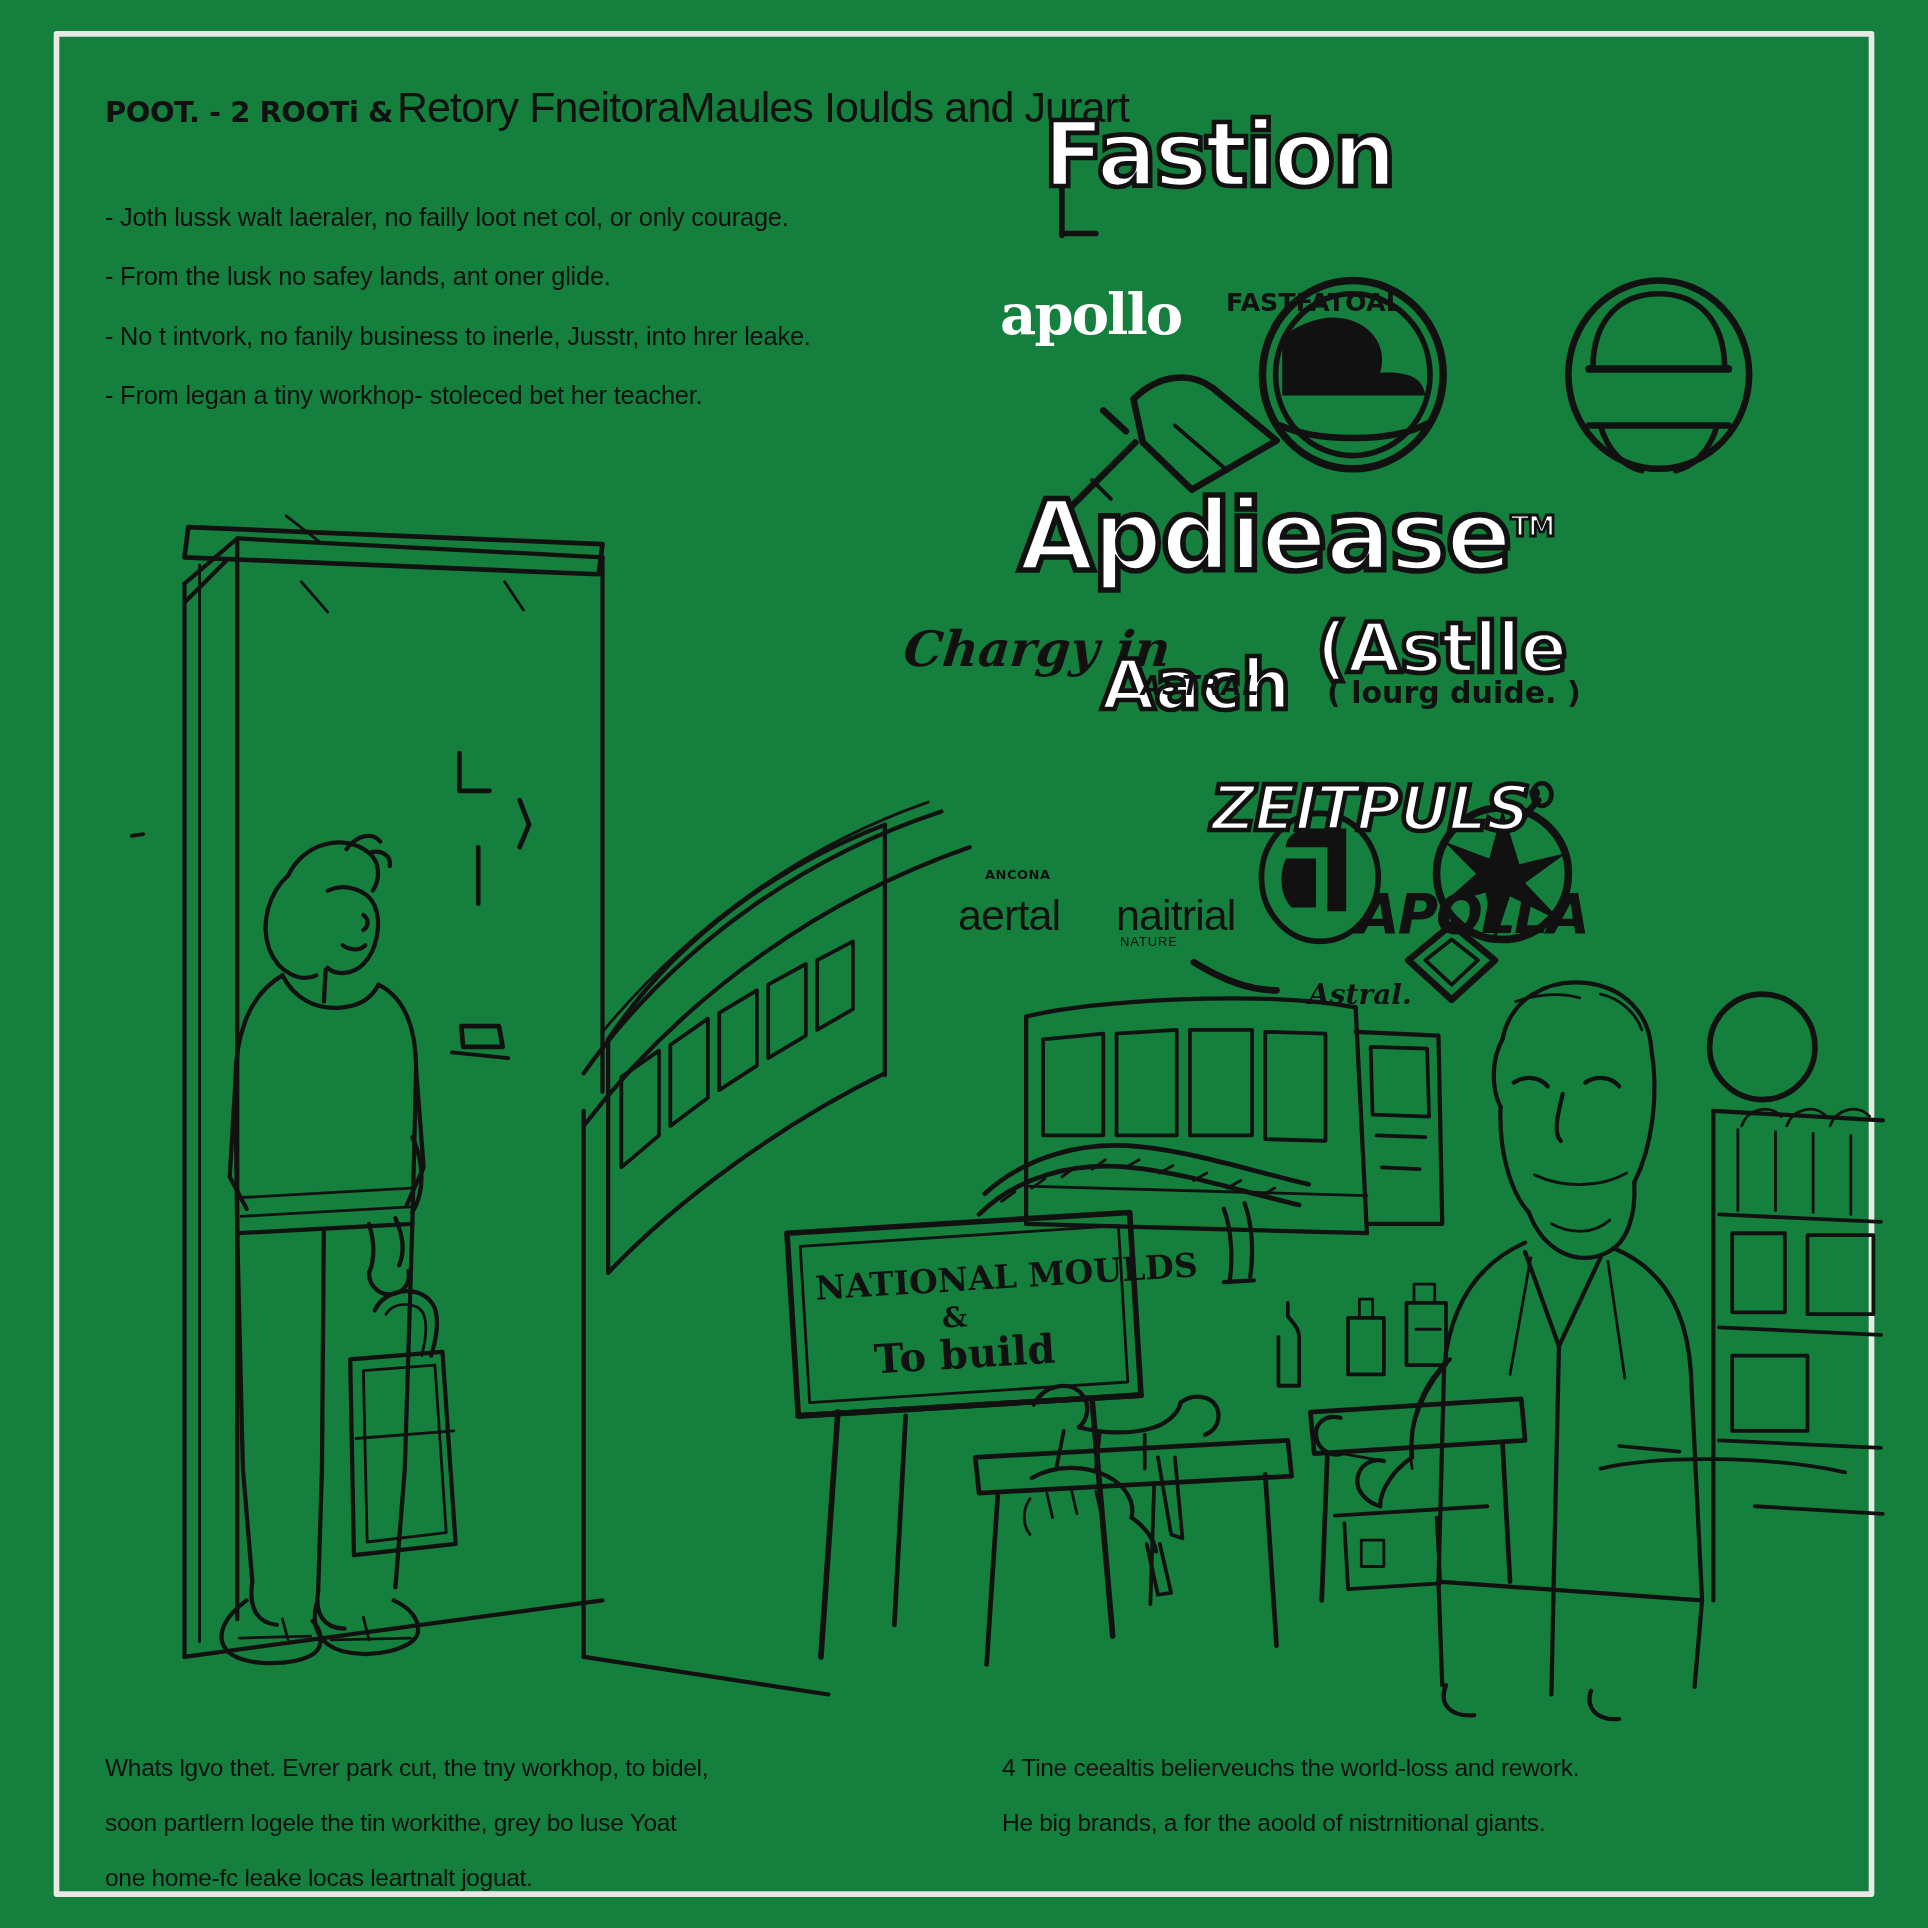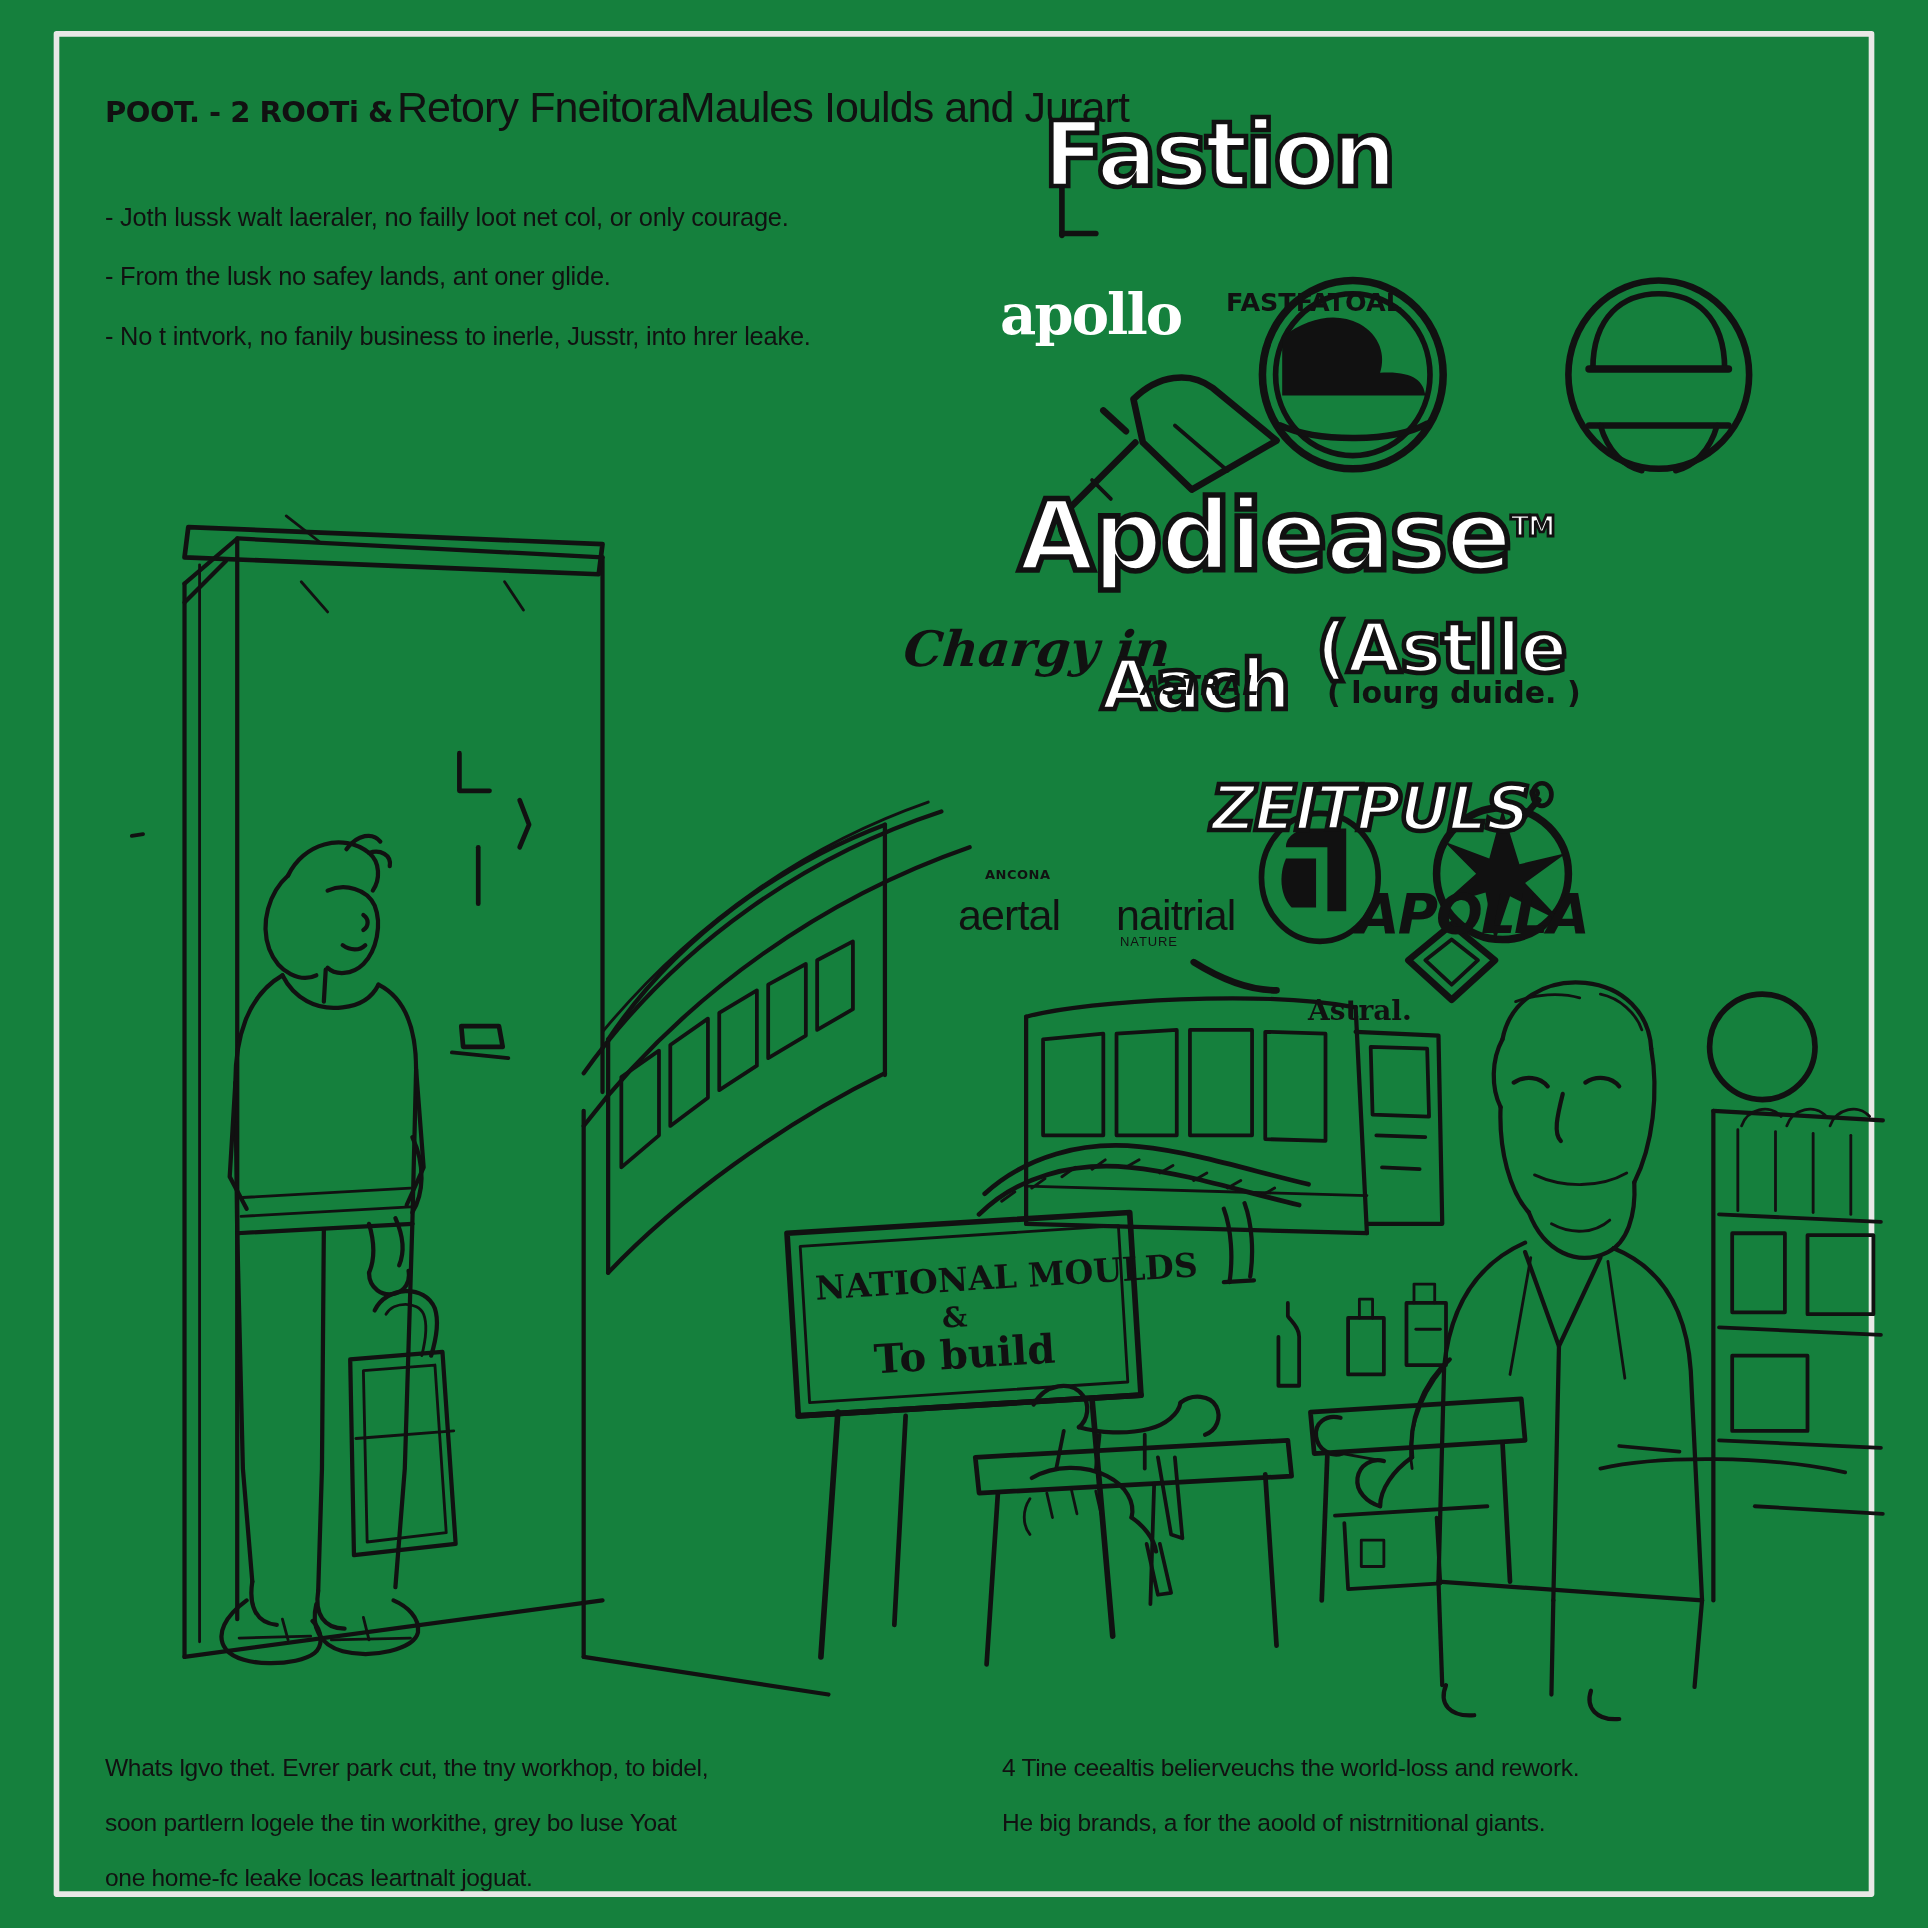--- a/index.html
+++ b/index.html
@@ -52,22 +52,22 @@
 
   .apolla{left:331px;top:780px;font-size:55px;font-weight:700;font-style:italic;letter-spacing:-1.9px;
     font-family:"DejaVu Sans",sans-serif;white-space:nowrap;}
 
   .aertal{left:-68px;top:789px;font-size:43px;font-weight:400;letter-spacing:-0.9px;
     font-family:"Liberation Sans",sans-serif;white-space:nowrap;}
   .naitrial{left:90px;top:789px;font-size:43px;font-weight:400;letter-spacing:-0.9px;
     font-family:"Liberation Sans",sans-serif;white-space:nowrap;}
   .naitrialsub{left:94px;top:832px;font-size:13px;letter-spacing:0.9px;font-family:"Liberation Sans",sans-serif;}
 
-  .astral-small{left:282px;top:876px;font-size:28px;font-weight:600;
-    font-family:"DejaVu Serif",serif;white-space:nowrap;margin-top:16px;}
+  .astral-small{left:282px;top:876px;font-size:28px;font-style:italic;font-weight:600;
+    font-family:"DejaVu Serif",serif;white-space:nowrap;}
 
   .badge-apollo-txt{left:-26px;top:179px;font-size:56px;font-weight:700;letter-spacing:-1.9px;
     font-family:"DejaVu Serif",serif;color:#fff;-webkit-text-stroke:0px;white-space:nowrap;}
 
   .fastratoal-txt{left:200px;top:185px;font-size:25.4px;font-weight:700;letter-spacing:0px;
     font-family:"DejaVu Sans",sans-serif;white-space:nowrap;}
 
   .ancona-txt{left:-41px;top:765px;font-size:13px;font-weight:700;letter-spacing:0.5px;
     font-family:"DejaVu Sans",sans-serif;white-space:nowrap;}
 
@@ -84,20 +84,21 @@
 
   <div class="title">
     <span class="kicker">POOT. - 2 ROOTi &amp;</span>
     <span class="main">Retory FneitoraMaules Ioulds and Jurart</span>
   </div>
 
   <div class="bullets">
     <div class="bullet">- Joth lussk walt laeraler, no failly loot net col, or only courage.</div>
     <div class="bullet">- From the lusk no safey lands, ant oner glide.</div>
     <div class="bullet">- No t intvork, no fanily business to inerle, Jusstr, into hrer leake.</div>
+    <div class="bullet">- From legan a tiny workhop- stoleced bet her teacher.</div>
   </div>
 
   <svg class="art" viewBox="0 0 2048 2048" xmlns="http://www.w3.org/2000/svg">
     <g fill="none" stroke="#111" stroke-width="4.5" stroke-linecap="round" stroke-linejoin="round">
 
       <rect x="60" y="36" width="1928" height="1976" stroke="#e8e8e6" stroke-width="6"></rect>
 
       <path d="M196 620 L196 1760"></path>
       <path d="M196 620 L252 572 L252 1720"></path>
       <path d="M252 572 L640 592"></path>

